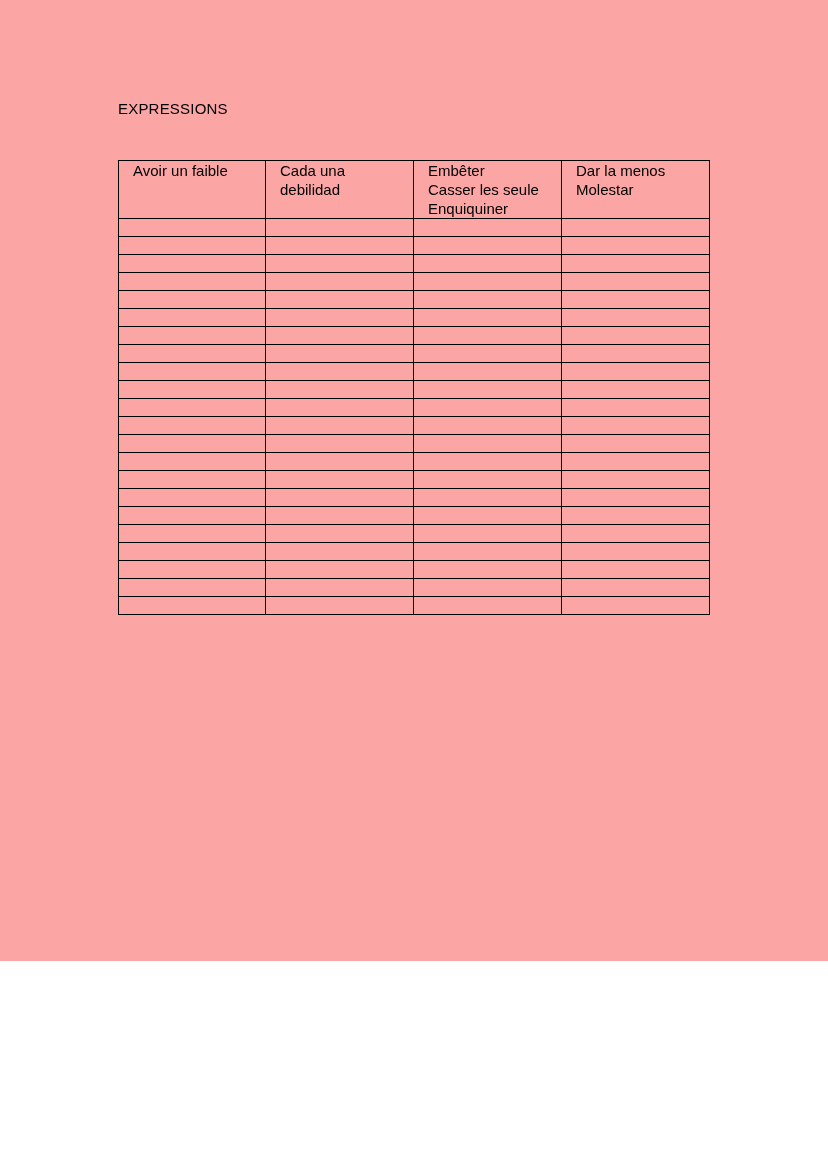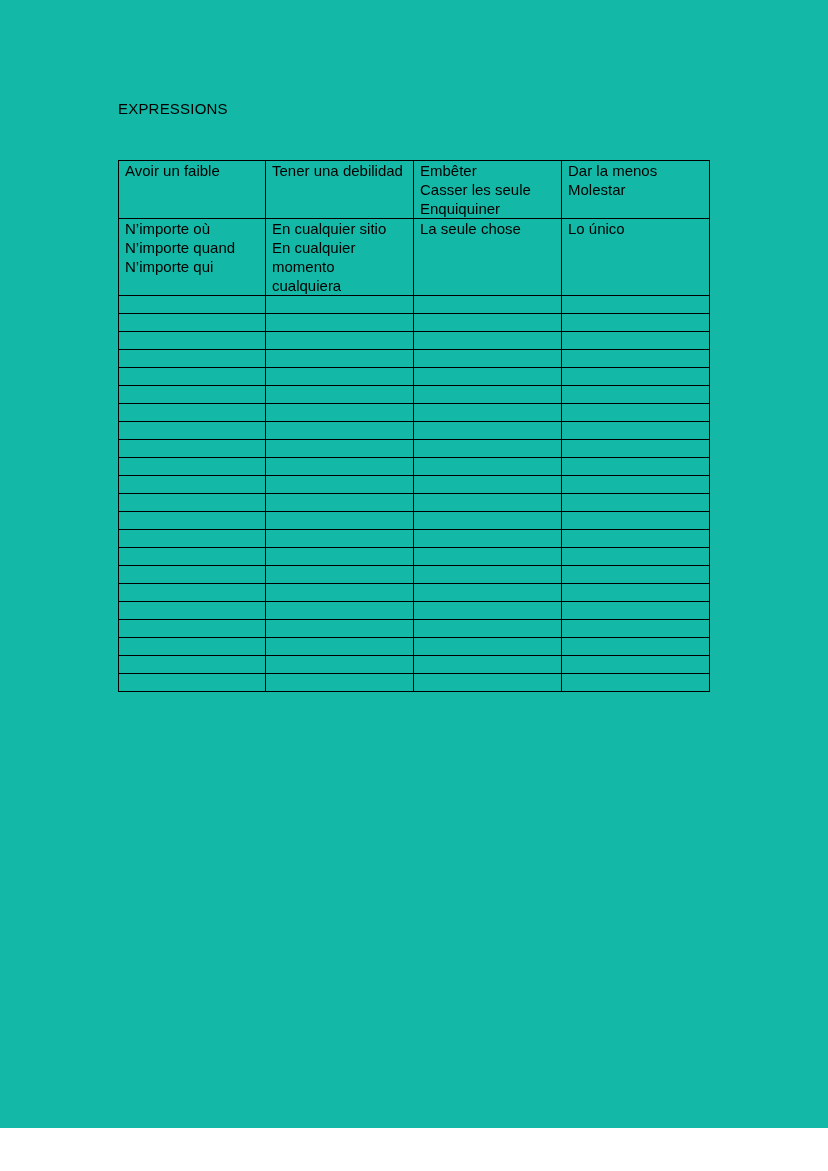--- a/index.html
+++ b/index.html
@@ -6,22 +6,22 @@
   html, body {
     width: 828px;
     height: 1171px;
     background: #ffffff;
     font-family: "Liberation Sans", sans-serif;
     color: #000000;
   }
   .page {
     position: relative;
     width: 828px;
-    height: 1128px;
-    background: #14b8a6;
+    height: 961px;
+    background: #fca5a5;
     overflow: hidden;
   }
   .doc-title {
     position: absolute;
     left: 118px;
     top: 100px;
     font-size: 15px;
     font-weight: 400;
     letter-spacing: 0.2px;
   }
@@ -36,20 +36,21 @@
   table.expr-table td {
     border: 1px solid #000000;
     vertical-align: top;
     padding: 0 6px;
     font-size: 15px;
     line-height: 19px;
     overflow: hidden;
   }
   .cell-line {
     white-space: pre-wrap;
+    margin-left: 8px;
   }
   tr.empty-row td {
     height: 18px;
   }
 </style>
 </head>
 <body>
 
 <div class="page">
 
@@ -62,52 +63,34 @@
       <col style="width:148px">
       <col style="width:148px">
     </colgroup>
     <tbody>
 
       <tr>
         <td>
           <div class="cell-line">Avoir un faible</div>
         </td>
         <td>
-          <div class="cell-line">Tener una debilidad</div>
+          <div class="cell-line">Cada una debilidad</div>
         </td>
         <td>
           <div class="cell-line">Embêter</div>
           <div class="cell-line">Casser les seule</div>
           <div class="cell-line">Enquiquiner</div>
         </td>
         <td>
           <div class="cell-line">Dar la menos</div>
           <div class="cell-line">Molestar</div>
         </td>
       </tr>
 
 
-      <tr>
-        <td>
-          <div class="cell-line">N’importe où</div>
-          <div class="cell-line">N’importe quand</div>
-          <div class="cell-line">N’importe qui</div>
-        </td>
-        <td>
-          <div class="cell-line">En cualquier sitio</div>
-          <div class="cell-line">En cualquier momento</div>
-          <div class="cell-line">cualquiera</div>
-        </td>
-        <td>
-          <div class="cell-line">La seule chose</div>
-        </td>
-        <td>
-          <div class="cell-line">Lo único</div>
-        </td>
-      </tr>
 
 
     <tr class="empty-row">
           <td></td>
           <td></td>
           <td></td>
           <td></td>
         </tr>
         <tr class="empty-row">
           <td></td>

